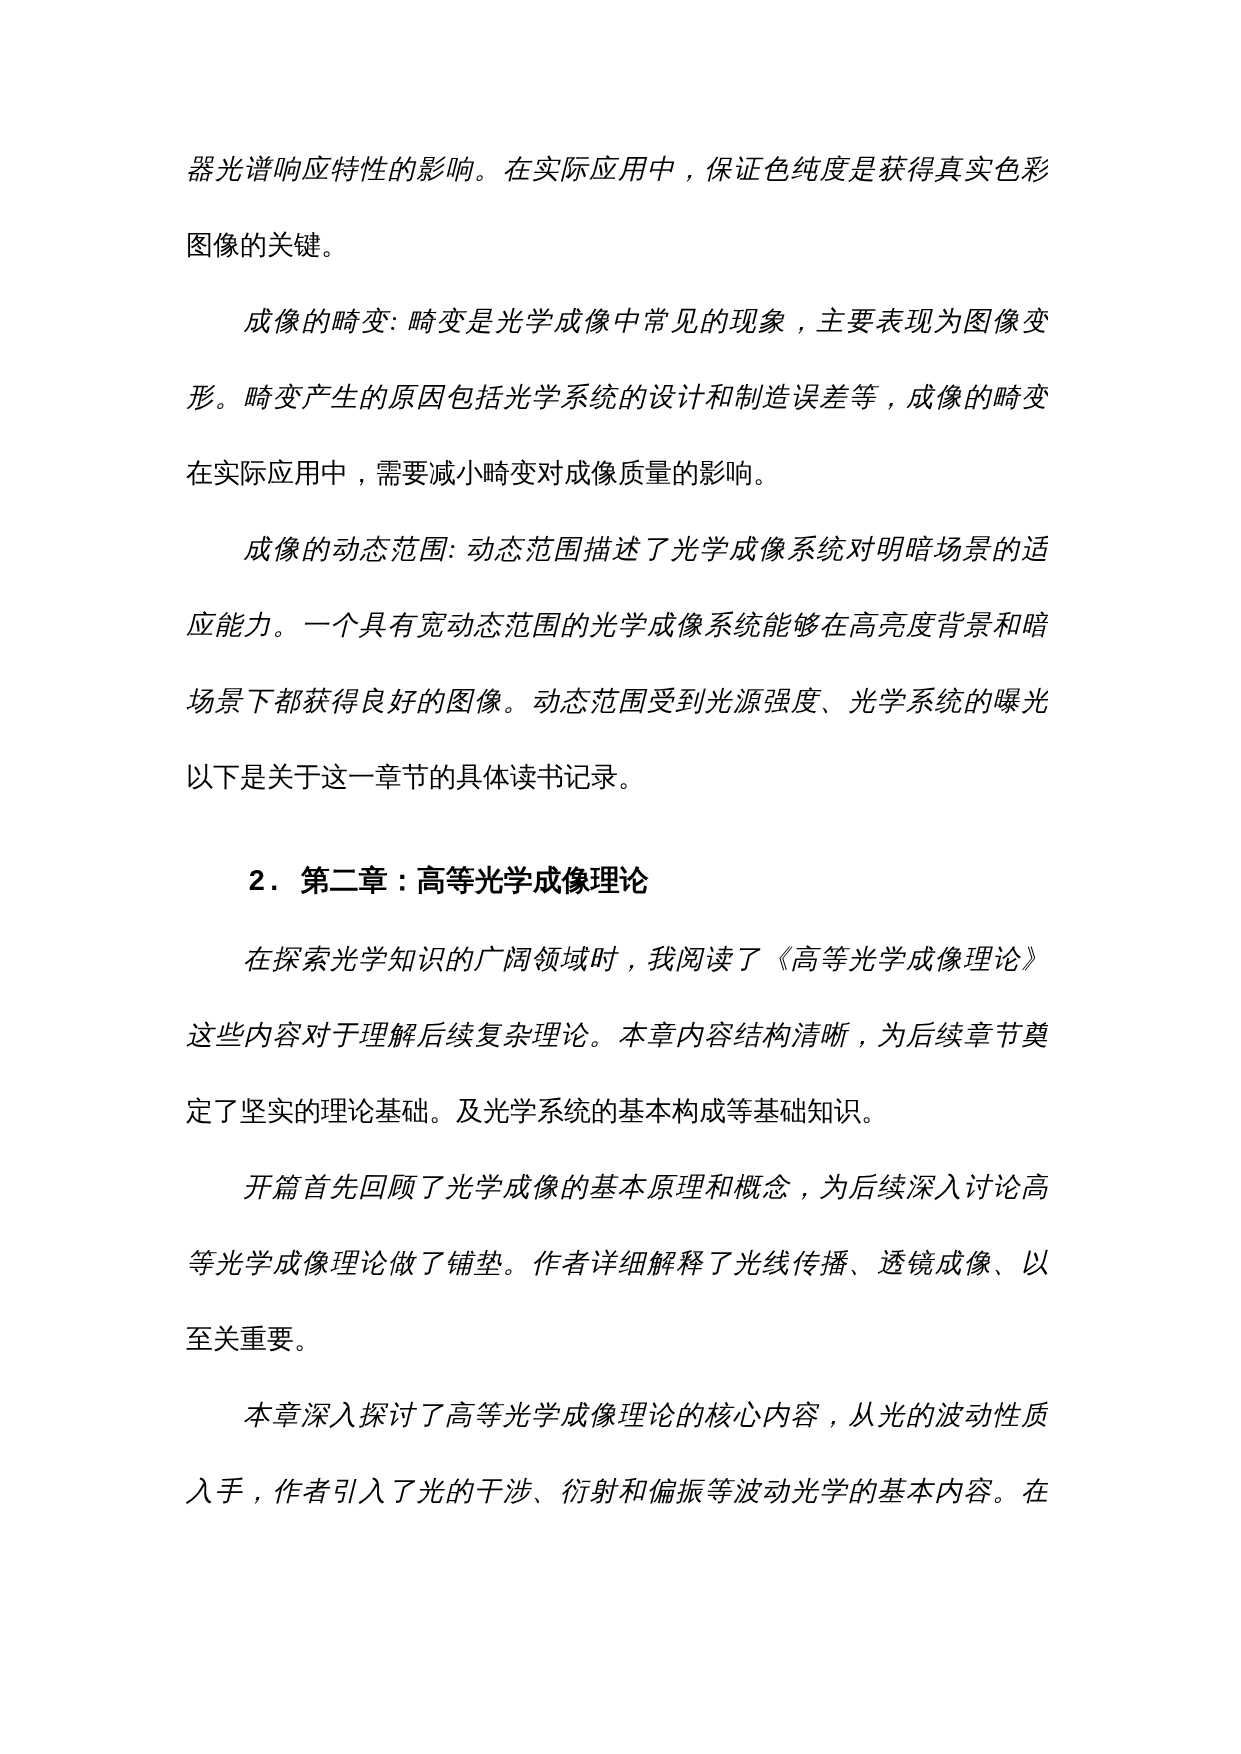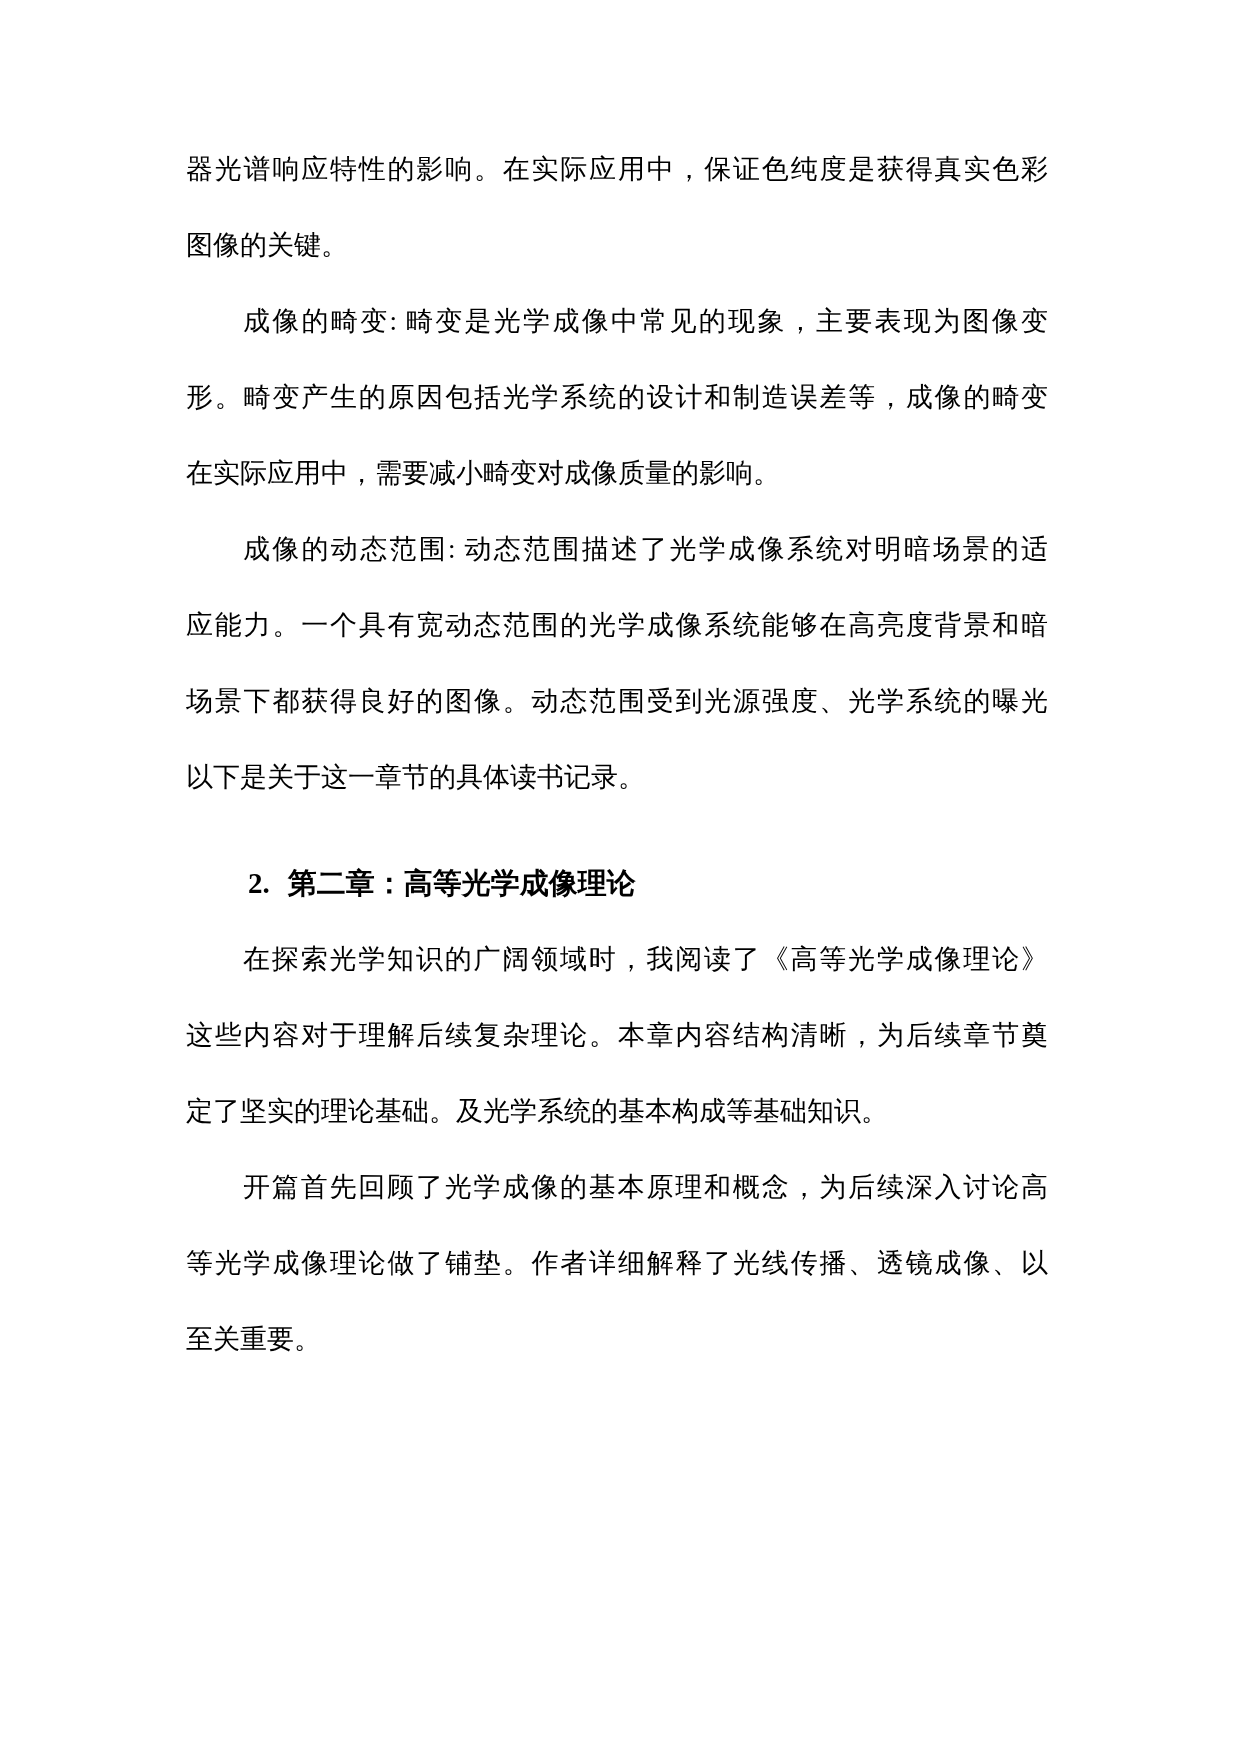--- a/index.html
+++ b/index.html
@@ -34,36 +34,38 @@
     height: 76px;
     line-height: 76px;
     font-size: 27px;
     letter-spacing: 0;
     overflow: hidden;
     white-space: normal;
   }
   .line.justify {
     text-align: justify;
     text-align-last: justify;
+    font-style: italic;
   }
   .line.plain {
     text-align: center;
     text-align-last: left;
   }
   .line.indent {
     text-indent: 57px;
   }
   .heading {
     margin-top: 30px;
     height: 76px;
     line-height: 76px;
     font-weight: bold;
     font-size: 29px;
     padding-left: 62px;
     text-align: left;
+    font-family: Liberation Mono, monospace;
   }
   .h-num {
     display: inline-block;
   }
   .h-text {
     display: inline-block;
     margin-left: 18px;
   }
 </style>
 </head>
@@ -90,14 +92,18 @@
       <div class="para">
         <div class="line justify indent">在探索光学知识的广阔领域时，我阅读了《高等光学成像理论》</div>
         <div class="line justify">这些内容对于理解后续复杂理论。本章内容结构清晰，为后续章节奠</div>
         <div class="line plain">定了坚实的理论基础。及光学系统的基本构成等基础知识。</div>
       </div>
       <div class="para">
         <div class="line justify indent">开篇首先回顾了光学成像的基本原理和概念，为后续深入讨论高</div>
         <div class="line justify">等光学成像理论做了铺垫。作者详细解释了光线传播、透镜成像、以</div>
         <div class="line plain">至关重要。</div>
       </div>
+      <div class="para">
+        <div class="line justify indent">本章深入探讨了高等光学成像理论的核心内容，从光的波动性质</div>
+        <div class="line justify">入手，作者引入了光的干涉、衍射和偏振等波动光学的基本内容。在</div>
+      </div>
     </div>
 </div>
 
 </body></html>

